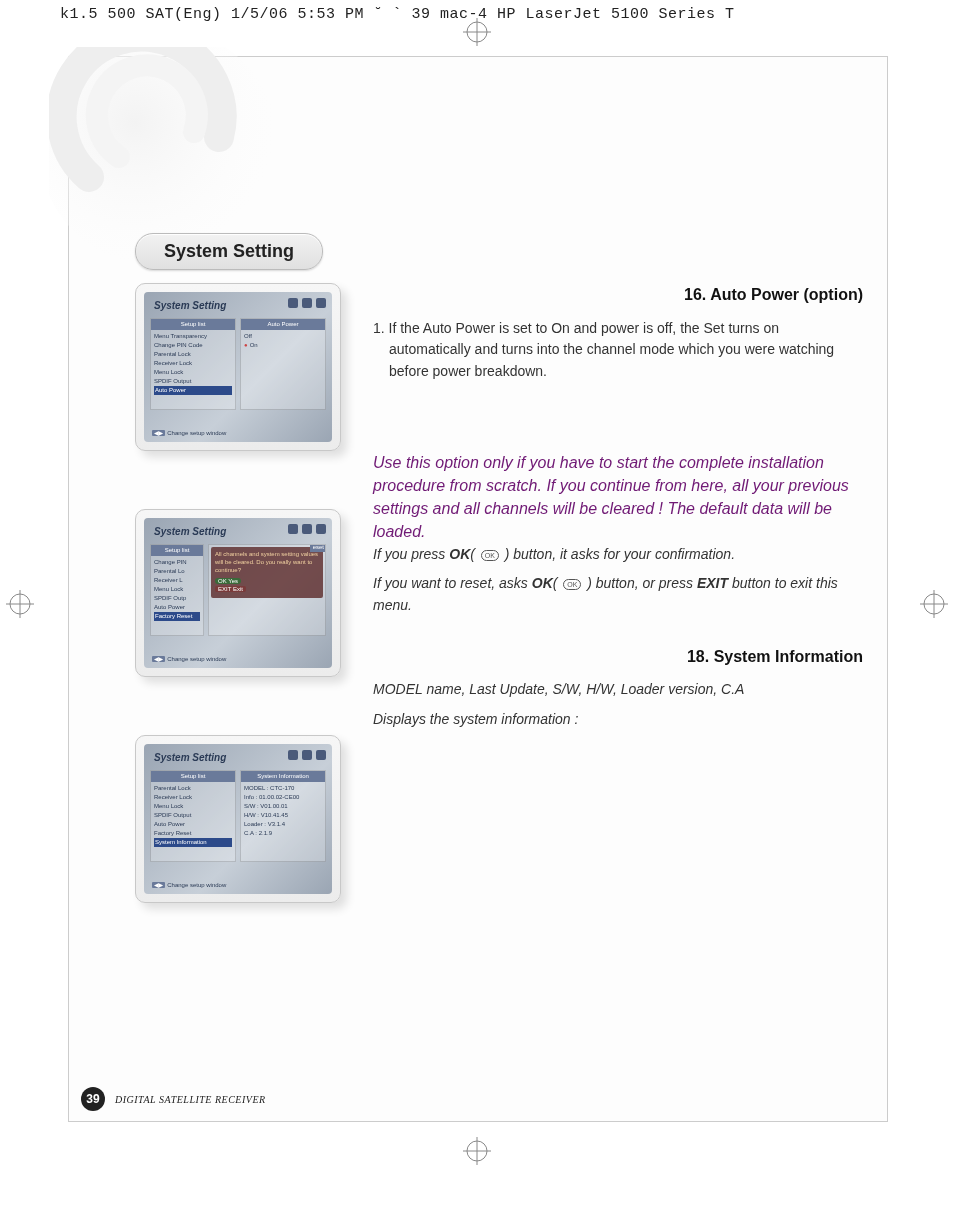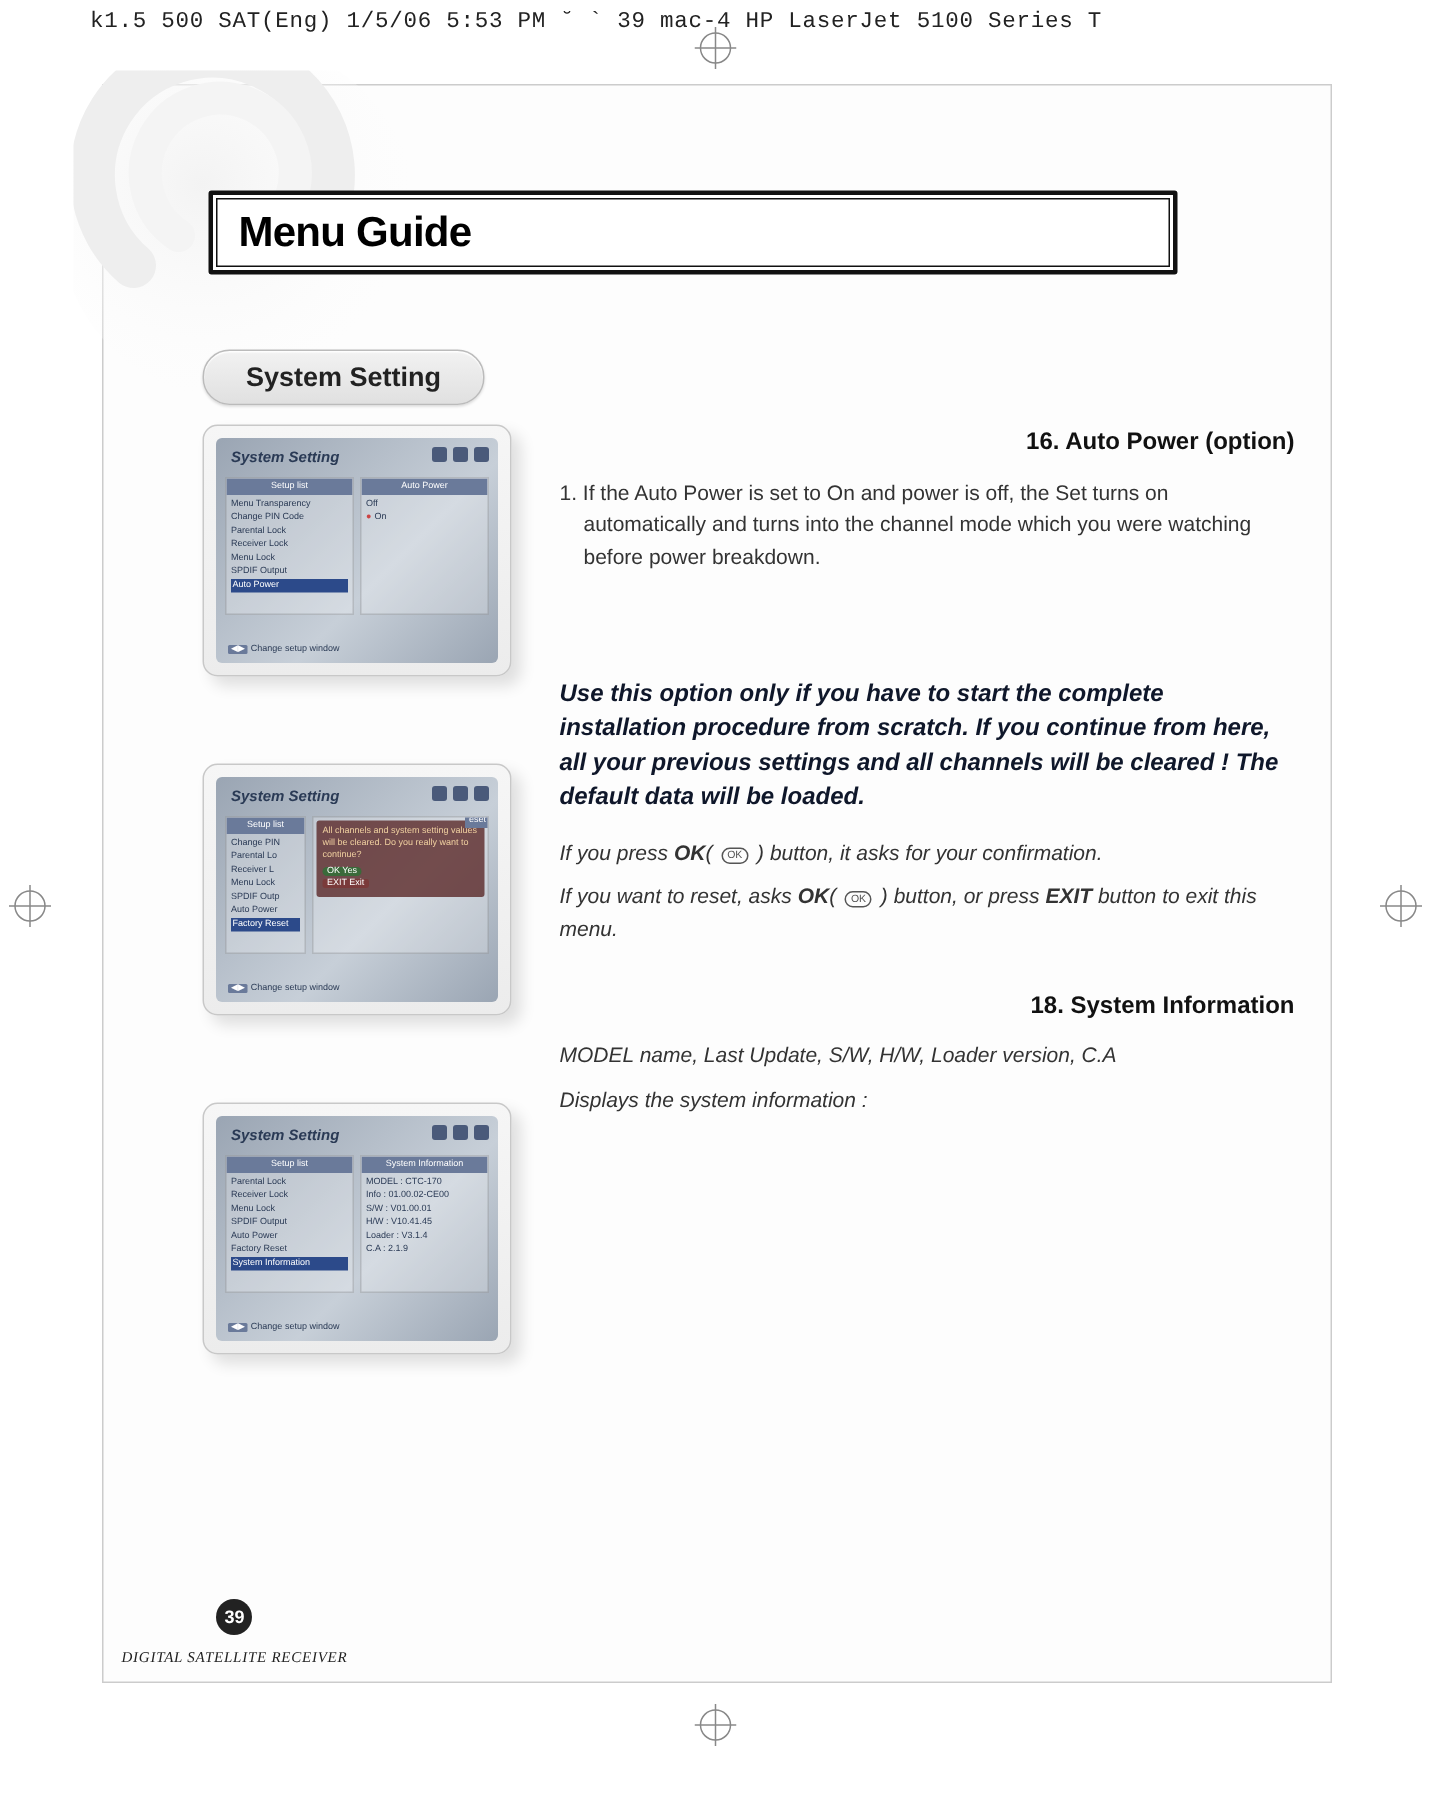--- a/index.html
+++ b/index.html
@@ -234,25 +234,24 @@
     color: #111;
     text-align: right;
   }
   .para {
     margin-bottom: 12px;
     padding-left: 16px;
     text-indent: -16px;
   }
   .sec17-warn {
     font-style: italic;
-    font-weight: 700;
+    font-weight: 400;
     font-size: 16px;
     line-height: 1.45;
-    color: #0f172a;
-    margin-bottom: 14px;
+    color: #701a75;
   }
   .sec17-body, .sec18-body {
     font-style: italic;
     color: #333;
     margin-bottom: 8px;
   }
   .ok-btn {
     font-weight: 700;
     font-style: italic;
   }
@@ -271,21 +270,20 @@
   }
   .exit-btn { font-weight: 700; font-style: italic; }
 
   .footer-area {
     position: absolute;
     left: 12px;
     bottom: 10px;
     display: flex;
     align-items: center;
     gap: 10px;
-    flex-direction: column;
   }
   .page-badge {
     width: 24px; height: 24px;
     background: #222;
     border-radius: 50%;
     color: #fff;
     font-size: 12px;
     font-weight: 700;
     display: flex;
     align-items: center;
@@ -343,25 +341,20 @@
           <stop offset="0%" stop-color="#f3f3f3"></stop>
           <stop offset="100%" stop-color="#ffffff" stop-opacity="0"></stop>
         </radialGradient>
       </defs>
       <circle cx="110" cy="100" r="120" fill="url(#g1)"></circle>
       <path d="M 40 130 A 80 80 0 1 1 170 90" fill="none" stroke="#eee" stroke-width="30" stroke-linecap="round"></path>
       <path d="M 70 110 A 50 50 0 1 1 145 85" fill="none" stroke="#f4f4f4" stroke-width="22" stroke-linecap="round"></path>
     </svg>
   </div>
 
-  <div class="title-bar">
-    <div class="title-outer">
-        <div class="title-inner">Menu Guide</div>
-      </div>
-  </div>
 
   <div class="pill">System Setting</div>
 
   <div class="screenshots-col">
 
     <div class="shot-frame">
       <div class="shot-inner">
         <div class="shot-title">System Setting</div>
         <div class="shot-icons">
             <span></span>

